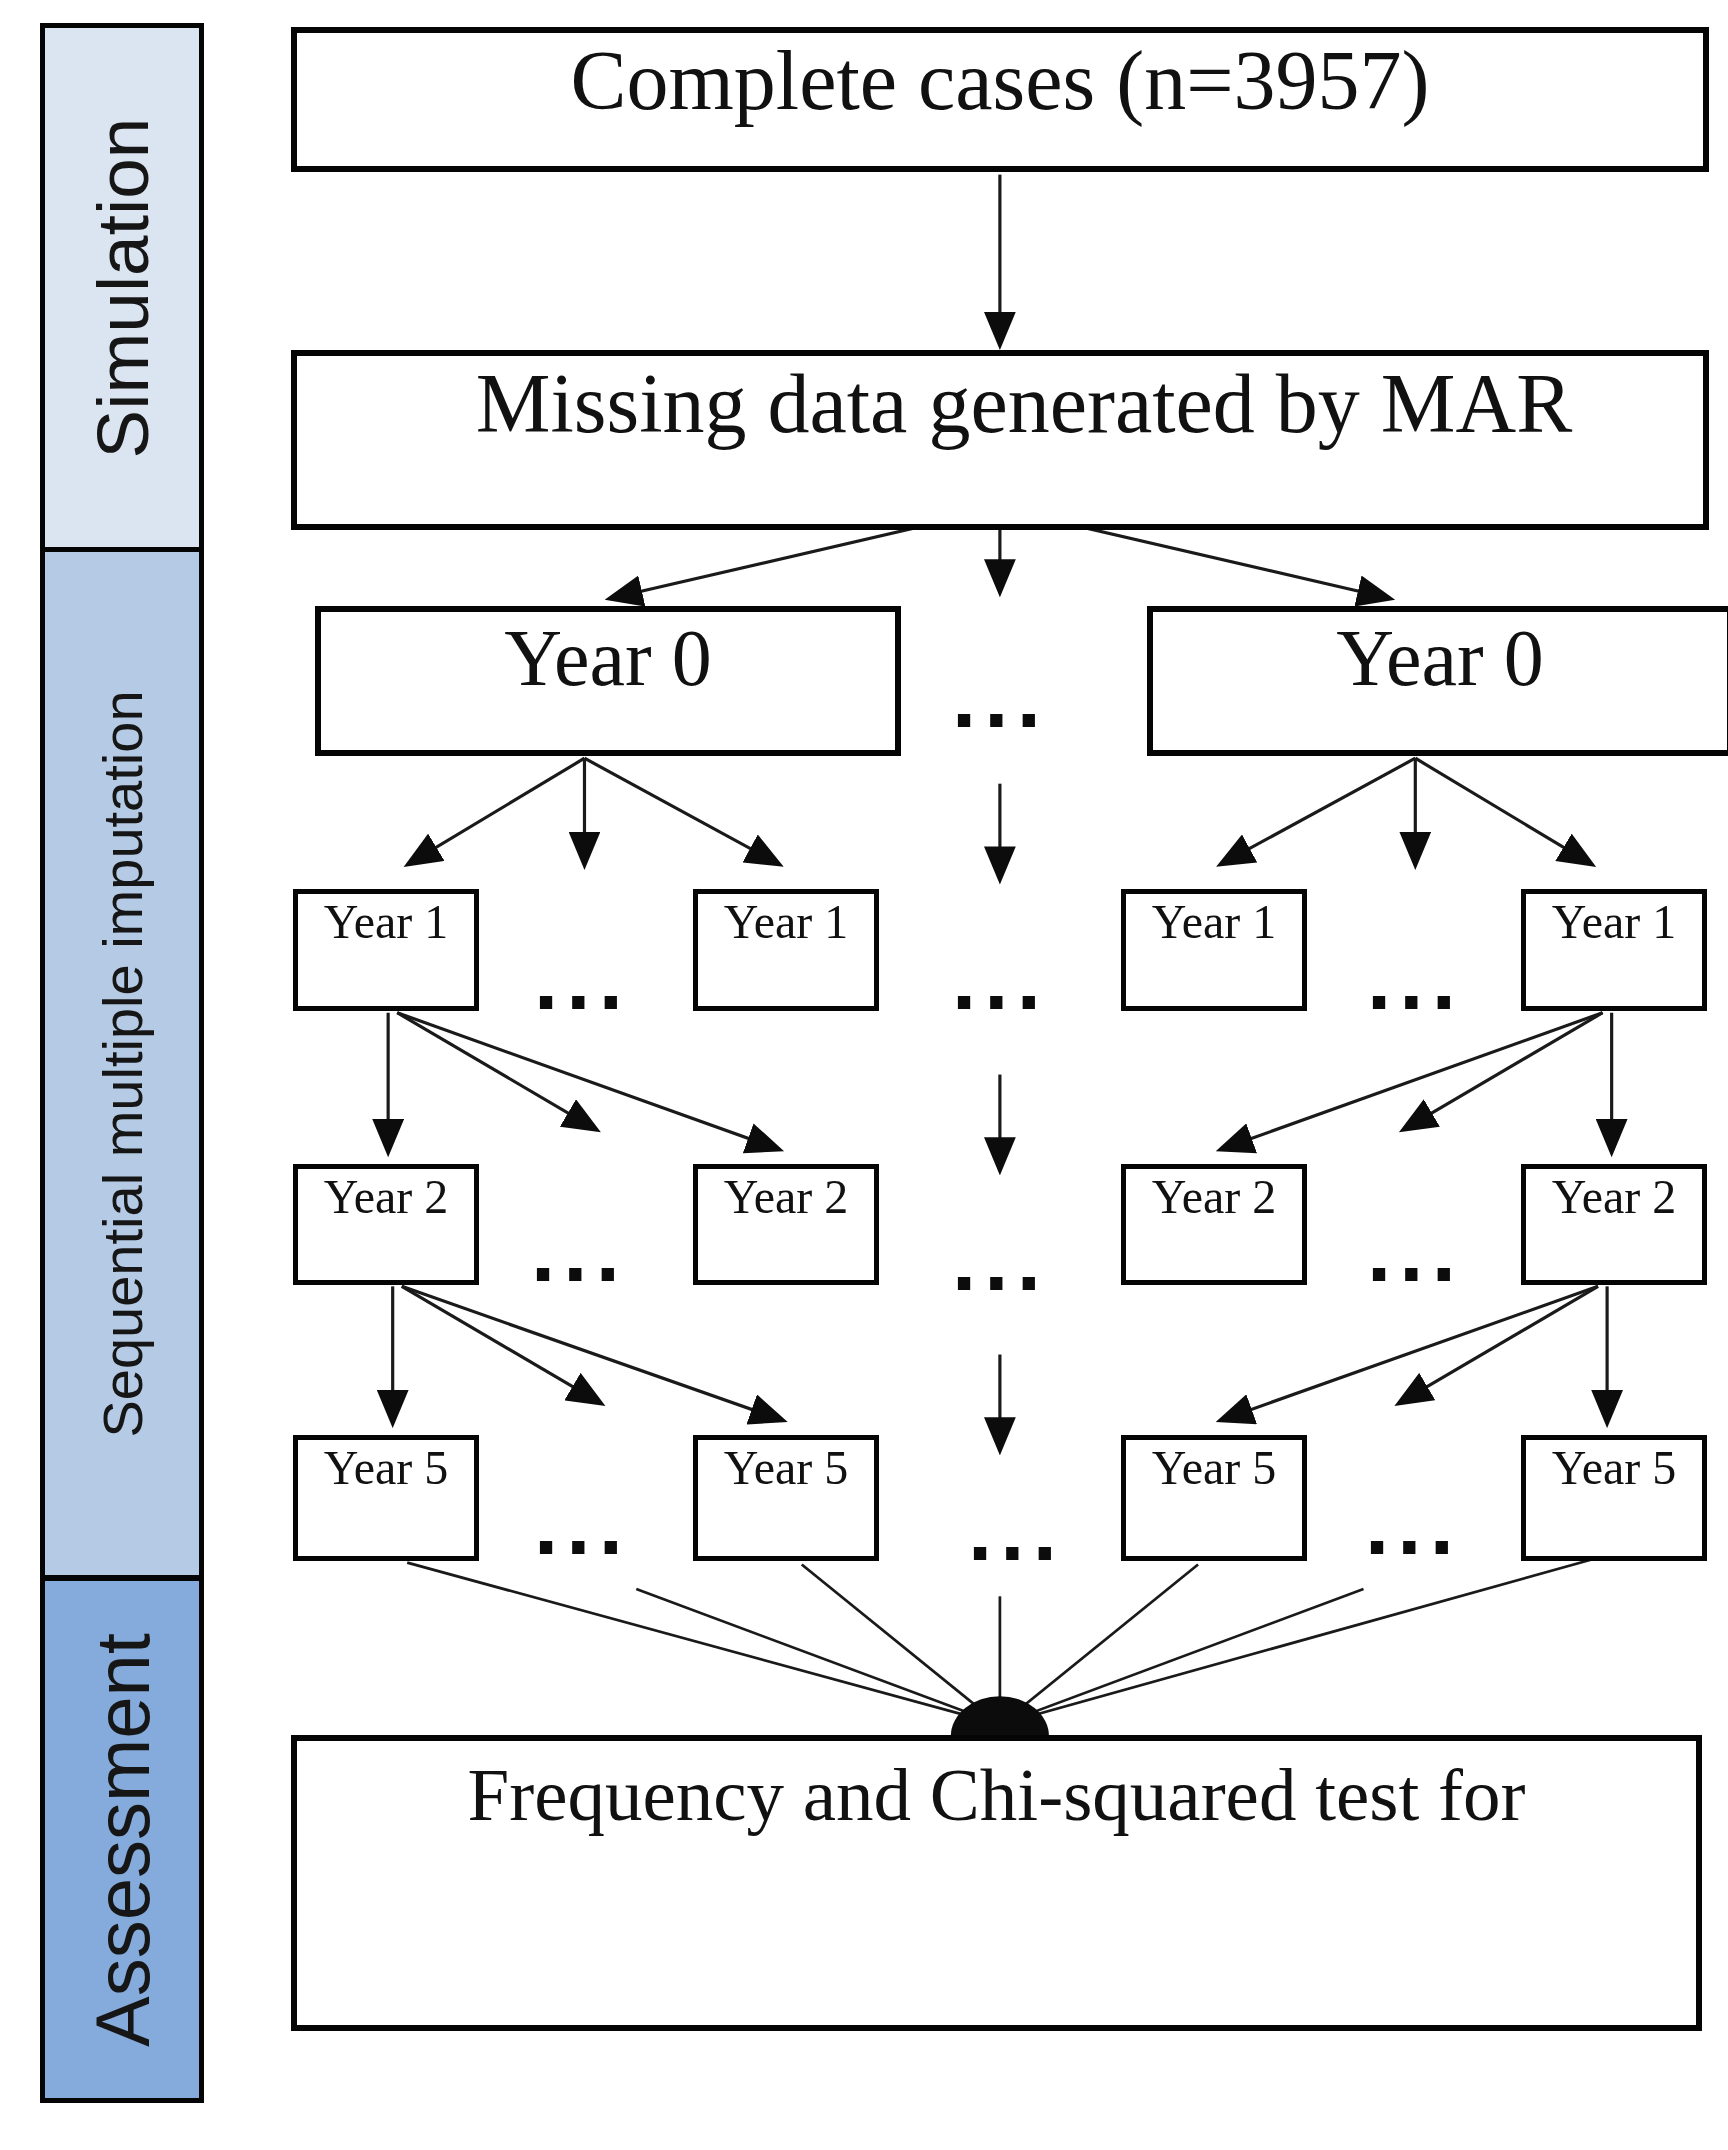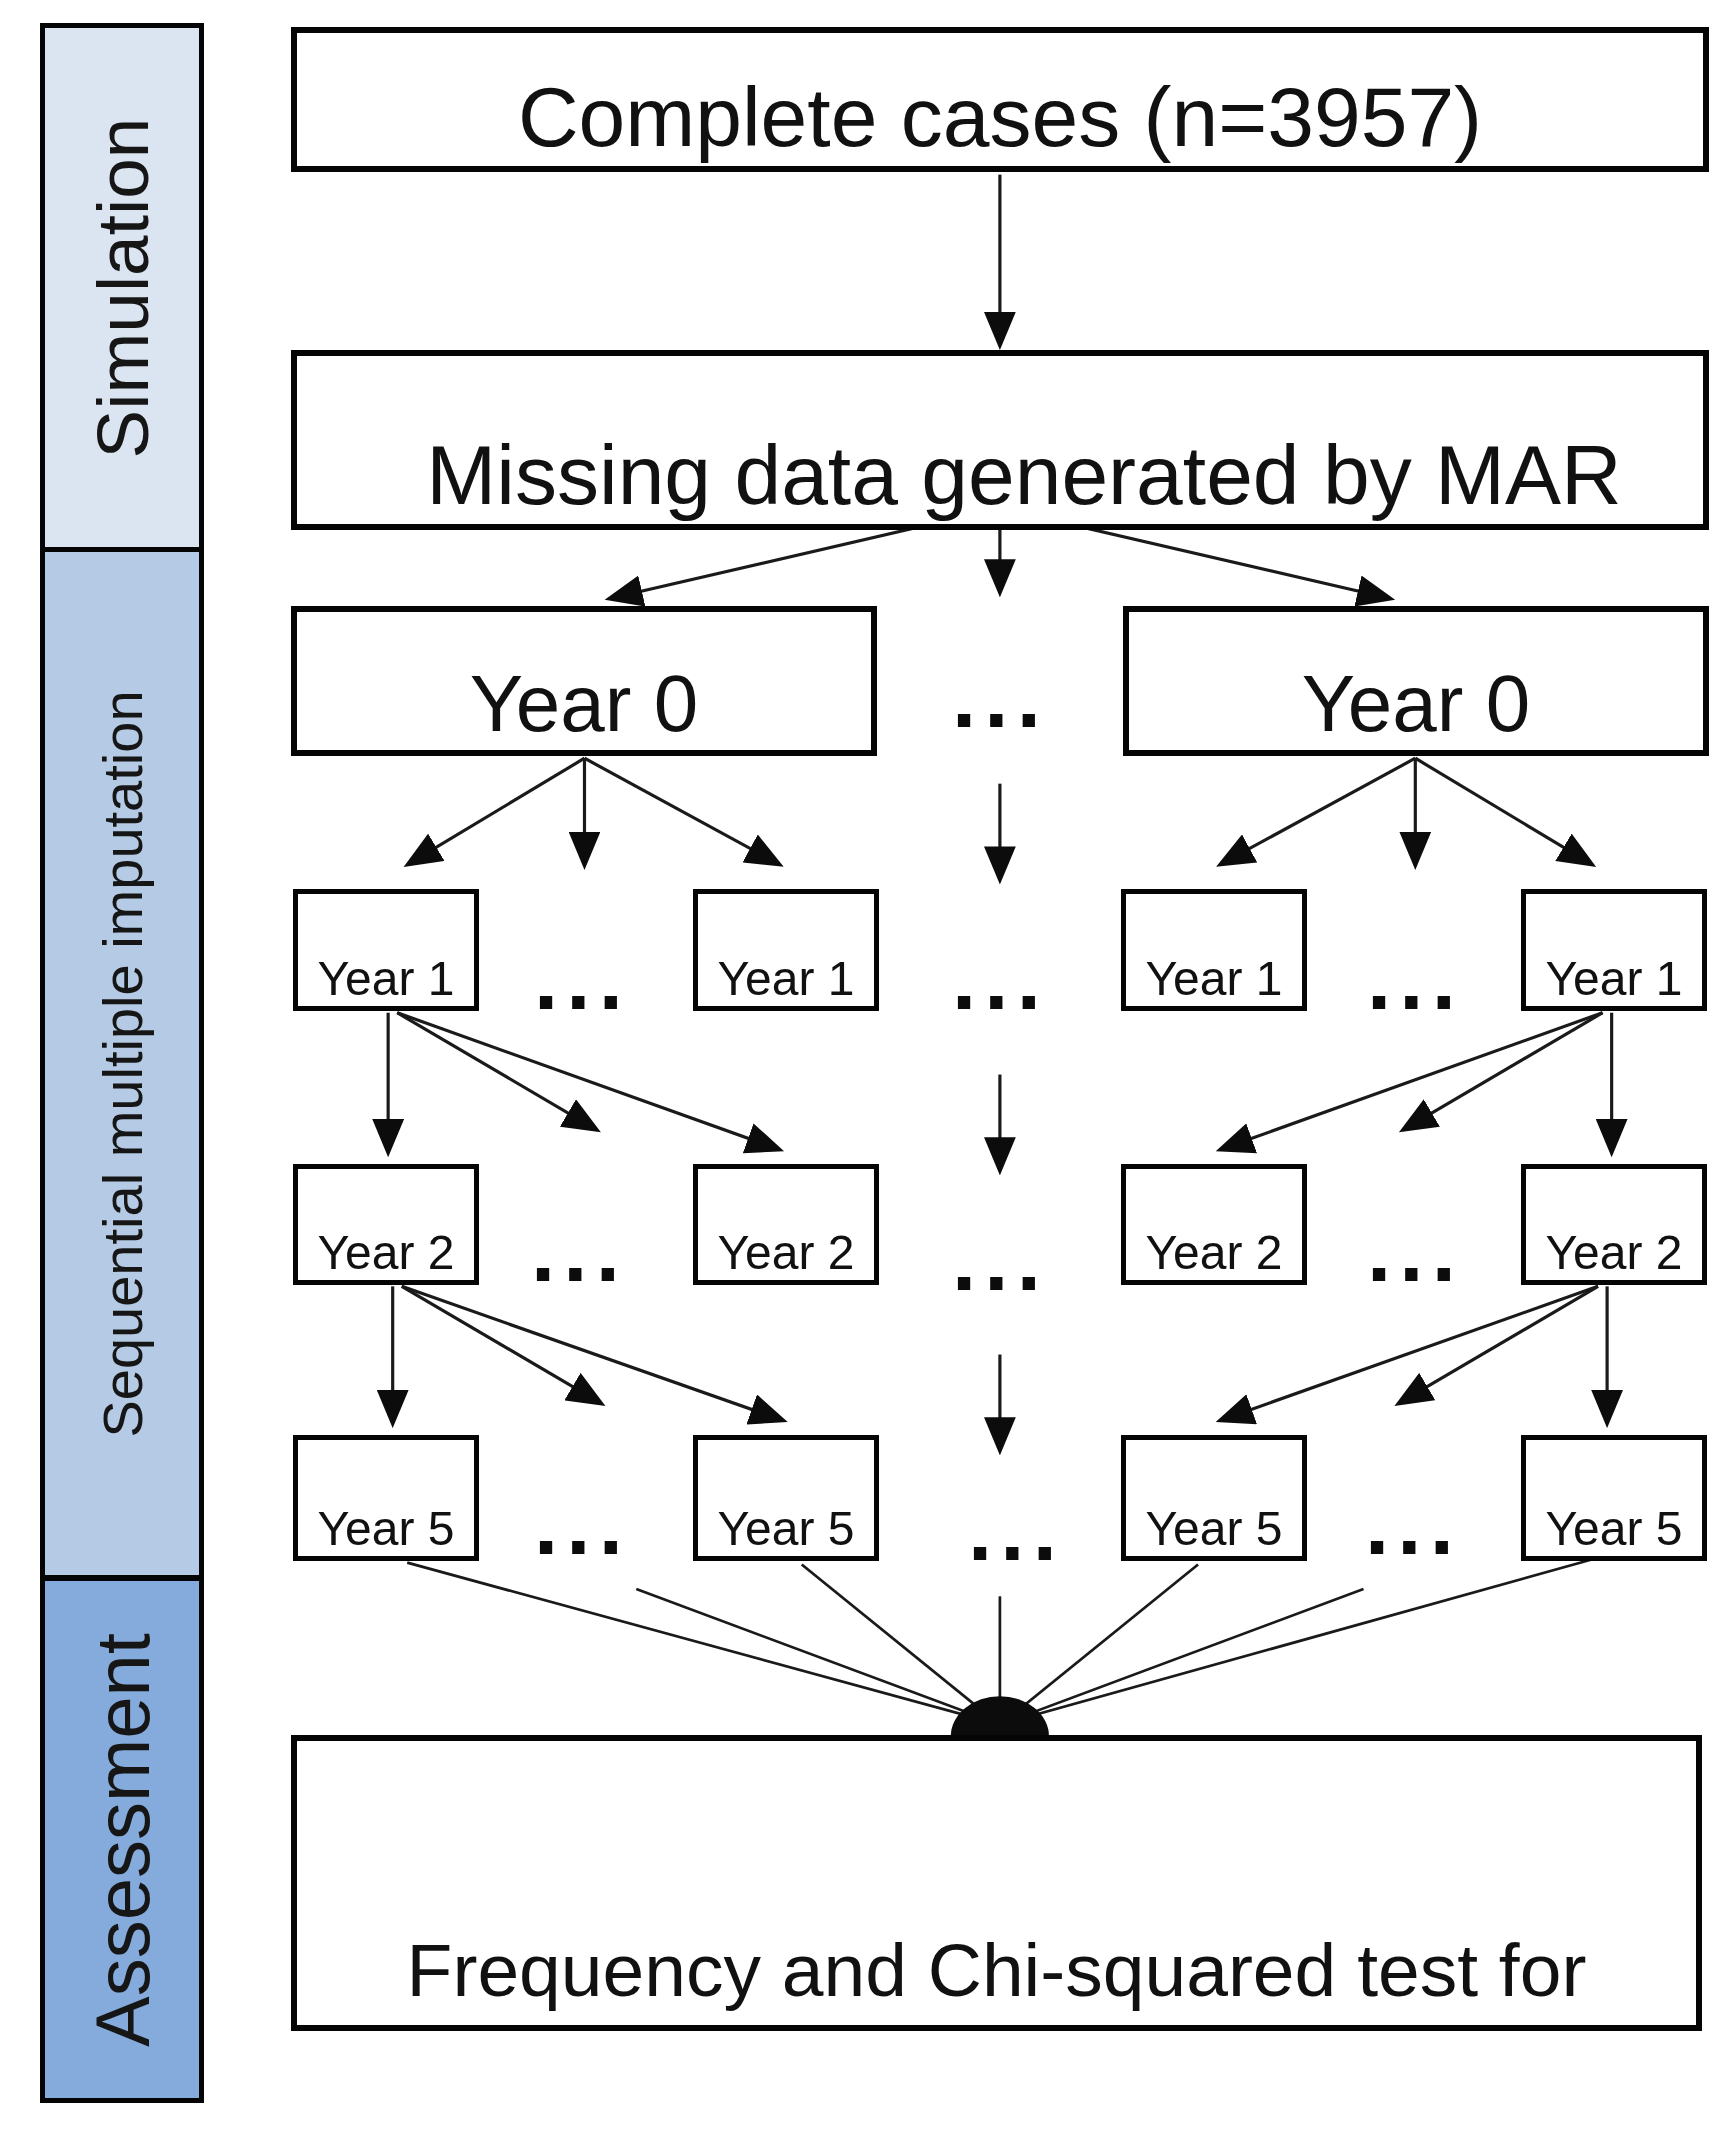--- a/index.html
+++ b/index.html
@@ -4,38 +4,38 @@
 <style>
   html,body{margin:0;padding:0;background:#ffffff;}
   #canvas{
     position:relative;width:1728px;height:2150px;background:#ffffff;
     font-family:"Liberation Sans","DejaVu Sans",sans-serif;color:#111;
     overflow:hidden;
   }
   #arrow-layer{position:absolute;left:0;top:0;width:1728px;height:2150px;}
   .fbox{
     position:absolute;box-sizing:border-box;background:#ffffff;
-    border:6.4px solid #050505;display:flex;align-items:flex-end;justify-content:center;
-    text-align:center;line-height:1.15;
+    border:6.4px solid #050505;display:flex;align-items:flex-start;justify-content:center;
+    text-align:center;line-height:1.15;font-family:Liberation Serif, serif;
   }
   .fbox.small{border-width:5.5px;}
   .sidebar-sec{
     position:absolute;box-sizing:border-box;border:5.5px solid #050505;
   }
   .vlabel{
     position:absolute;left:50%;top:50%;
     transform:translate(-50%,-50%) rotate(-90deg);
     white-space:nowrap;color:#161616;
   }
   .dots{
     position:absolute;font-weight:bold;font-size:87px;line-height:1;
     letter-spacing:8.2px;color:#0c0c0c;width:155px;text-align:center;
   }
   .bigtext{font-size:84px;}
-  .medtext{font-size:80px;}
+  .medtext{font-size:80px;margin-left:24px;}
   .smalltext{font-size:48px;}
   .bottomtext{font-size:75px;line-height:1.45;}
 </style>
 </head>
 <body>
 
 <div id="canvas">
 
   <svg id="arrow-layer" viewBox="0 0 1901 2365" xmlns="http://www.w3.org/2000/svg">
     <defs>

